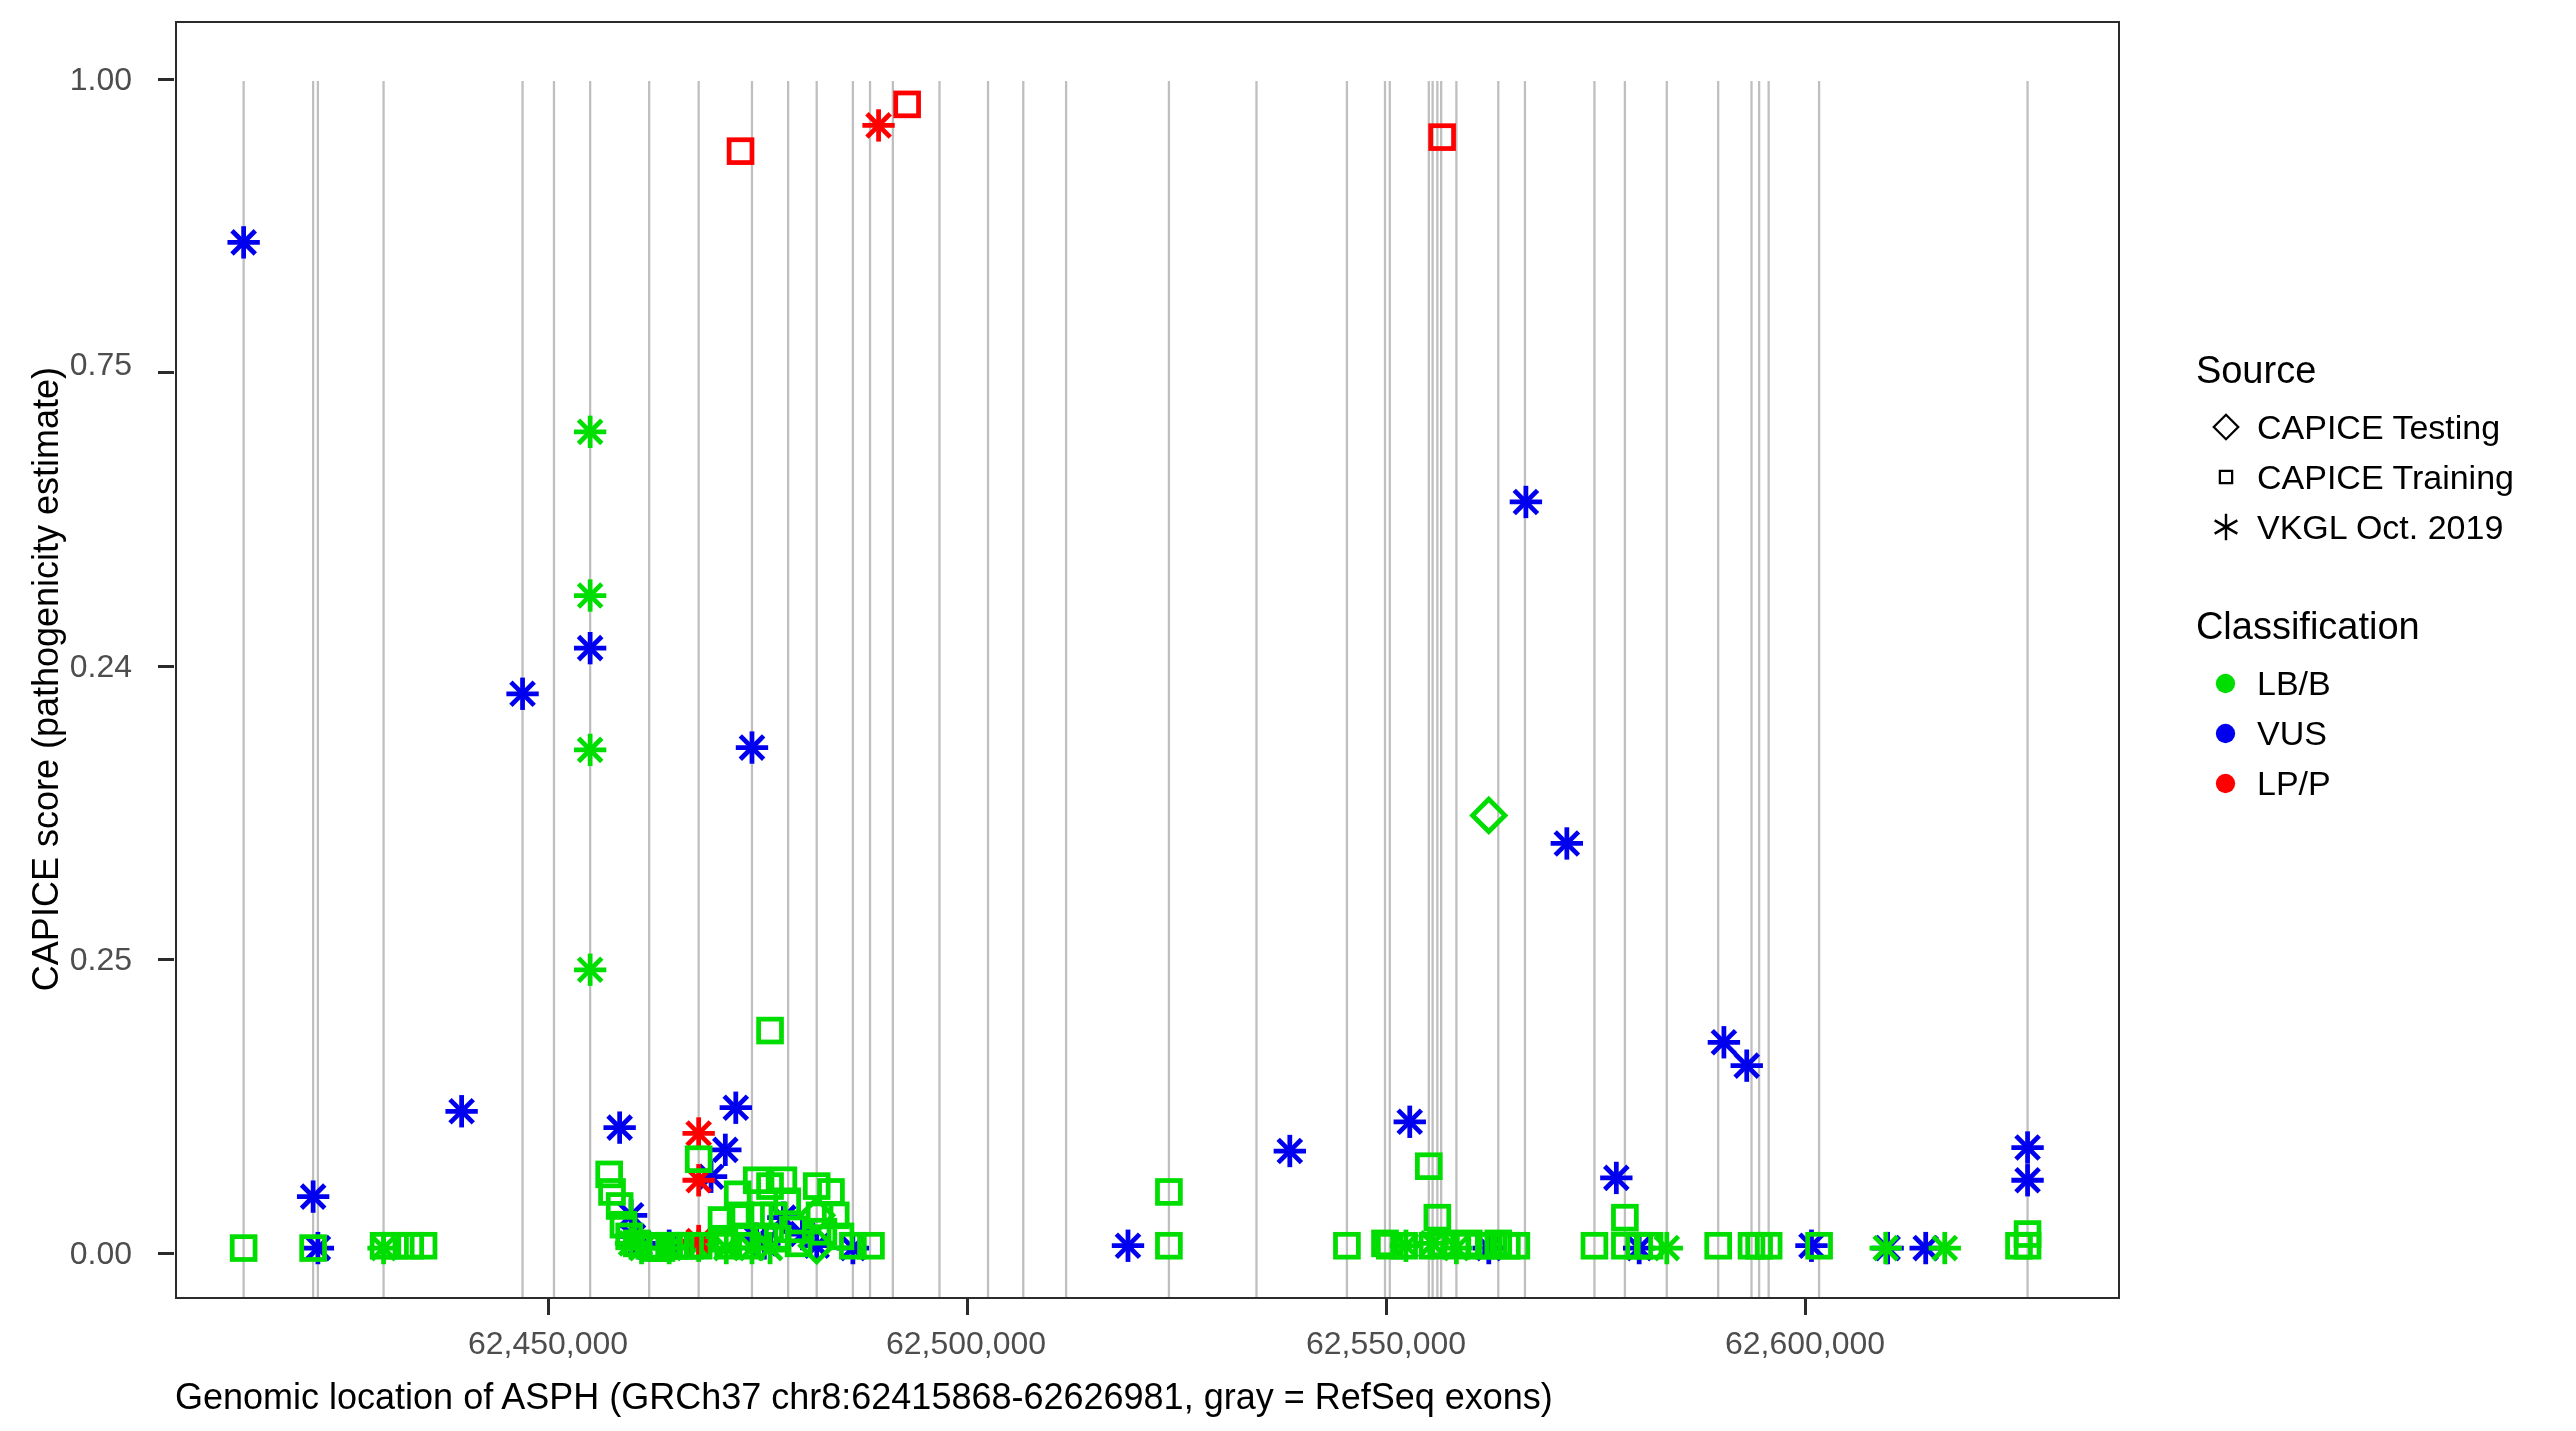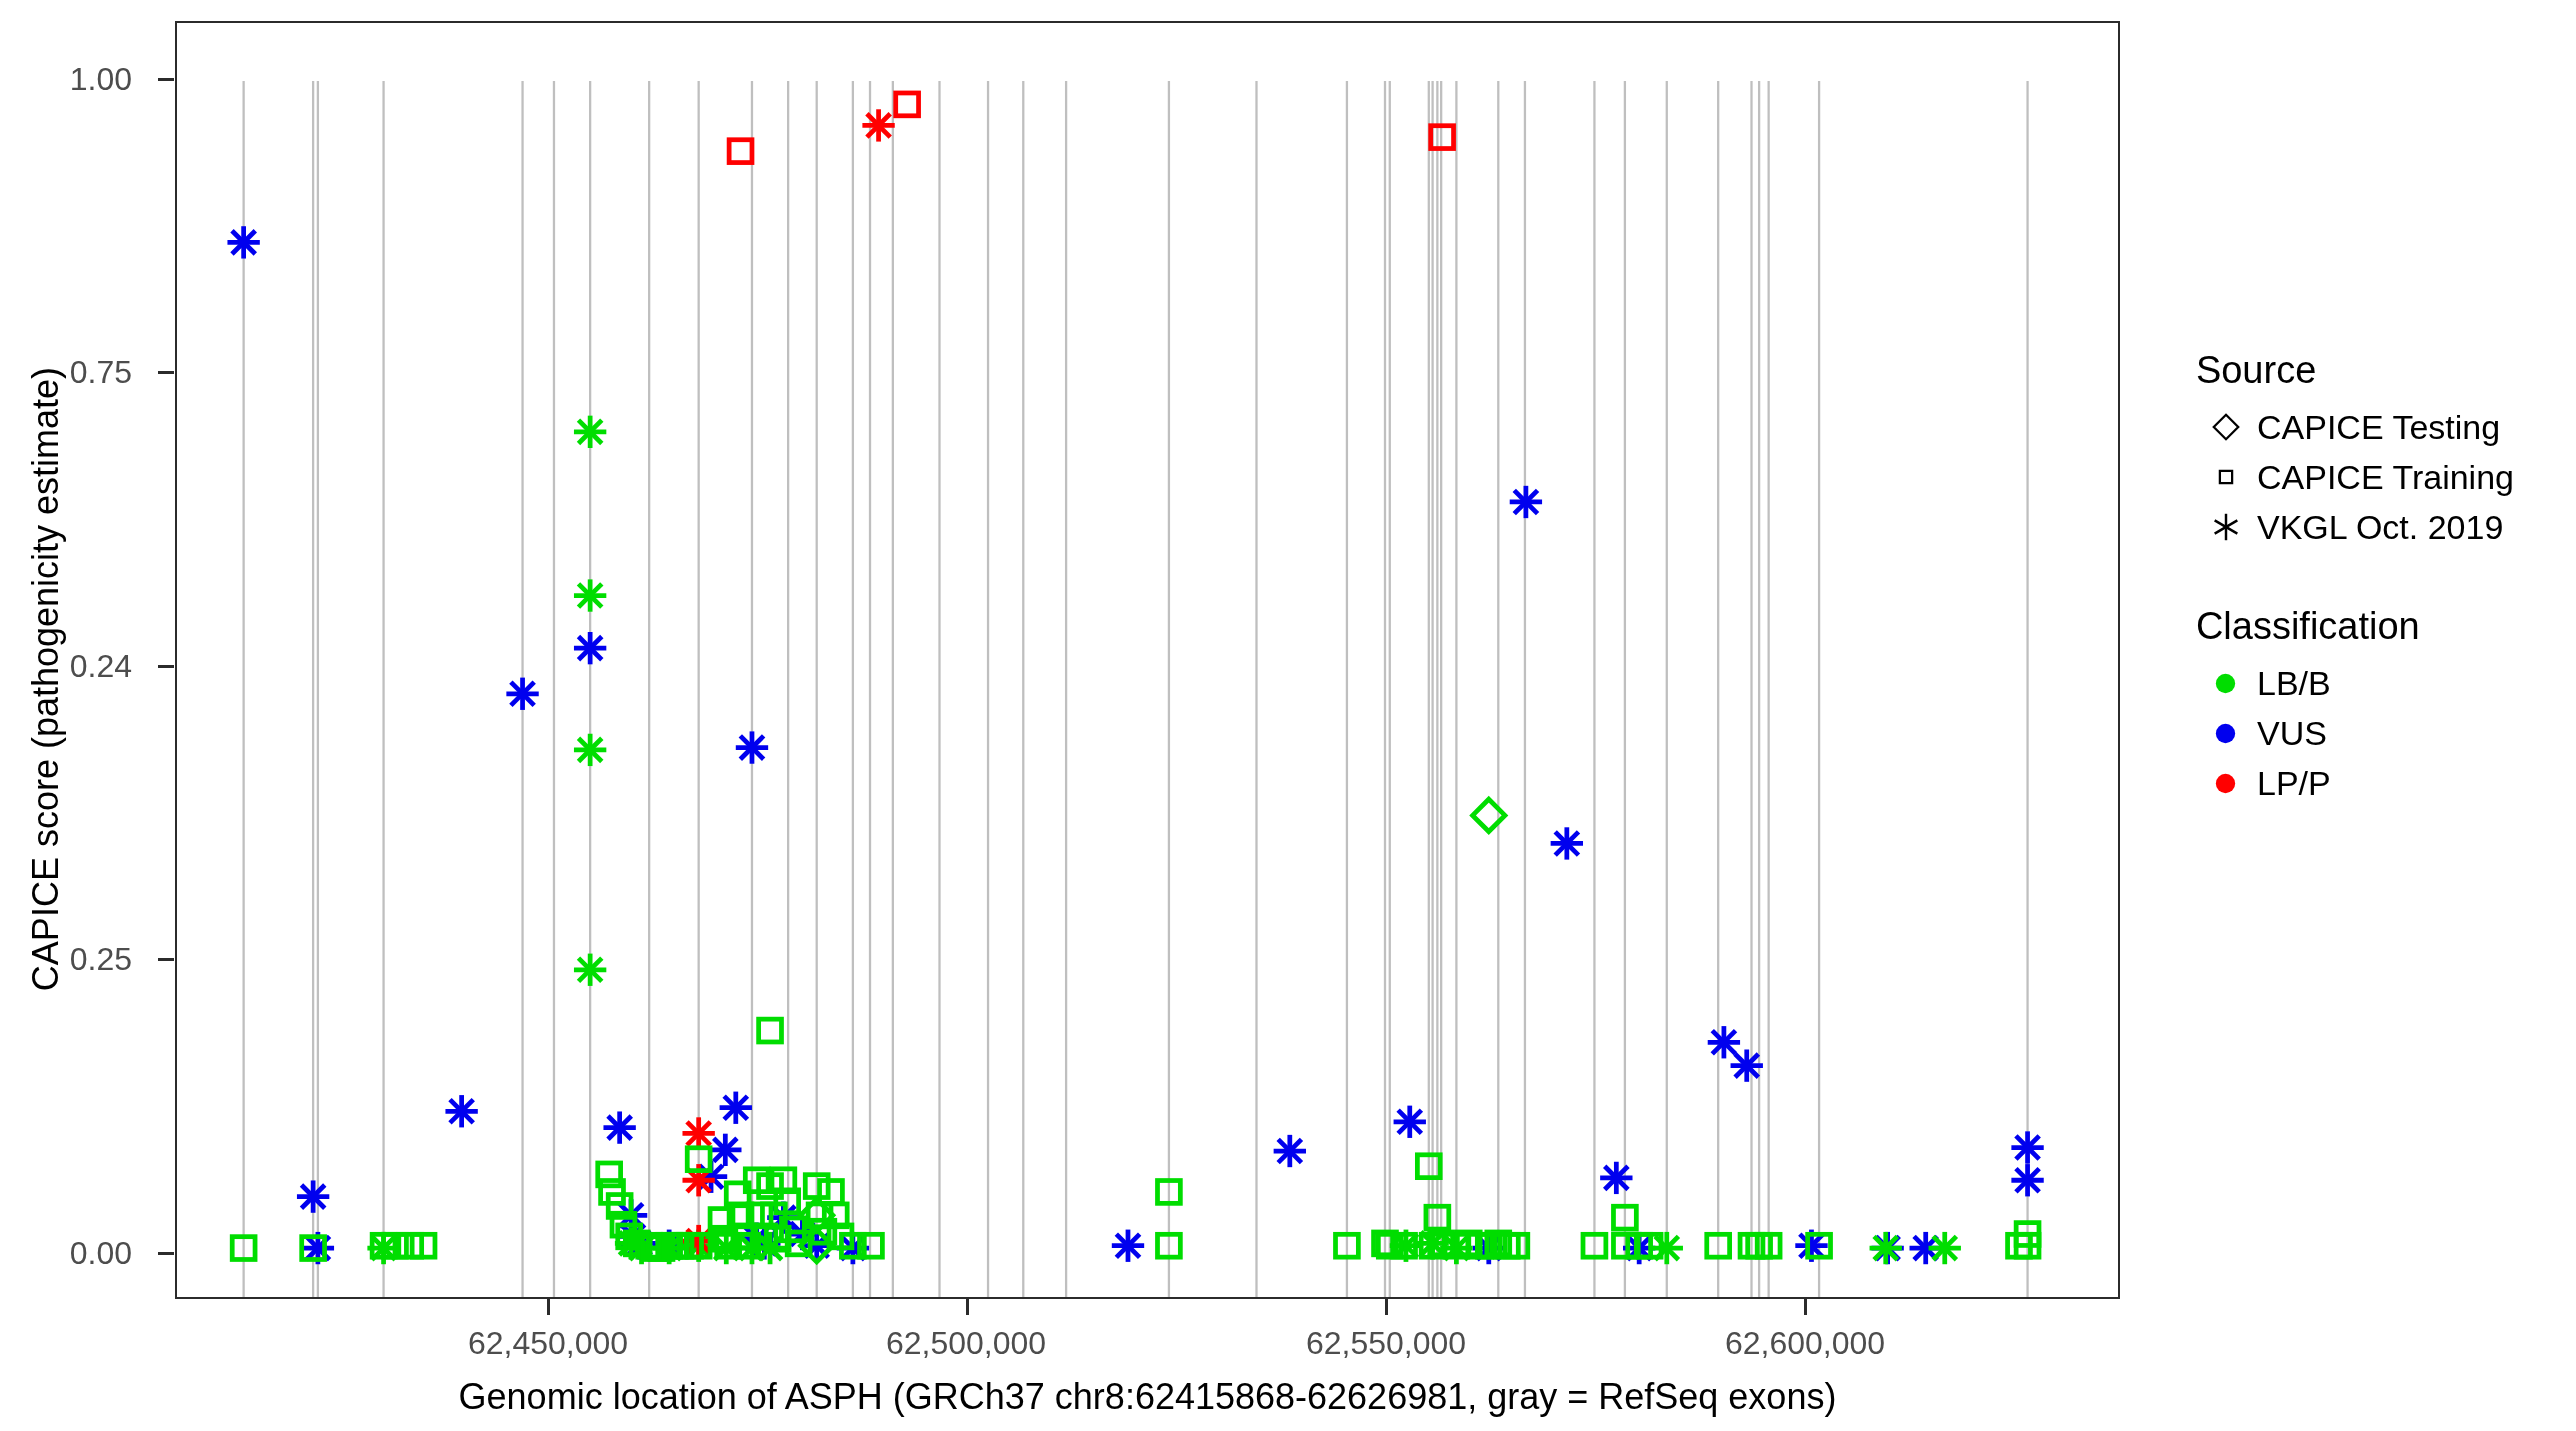--- a/index.html
+++ b/index.html
@@ -29,39 +29,39 @@
   }
 
   
   .xtick-mark{position:absolute;top:1299px;width:2.9px;height:16px;background:#2b2b2b;}
   .xtick-label{
     position:absolute;top:1325px;font-size:32px;color:#4d4d4d;
     transform:translateX(-50%);white-space:nowrap;
   }
   #xlab{
     position:absolute;left:175px;top:1376px;width:1945px;
-    text-align:center;font-size:36px;color:#000;white-space:nowrap;
+    font-size:36px;color:#000;white-space:nowrap;
   }
 
   
   #legend{position:absolute;left:2194px;top:339px;width:382px;}
   .legend-title{font-size:38px;color:#000;margin:0 0 13.4px 1.9px;line-height:1;}
   .legend-block{margin-bottom:55px;margin-top:12px;}
   .legend-row{display:flex;align-items:center;height:50px;}
   .legend-key{width:63px;display:flex;align-items:center;justify-content:center;}
   .legend-text{font-size:34px;color:#000;white-space:nowrap;}
 </style>
 </head>
 <body>
 
 <div id="root">
 
   <div id="ytick-labels">
     <div class="ytick-label" style="top:79px;">1.00</div>
-    <div class="ytick-label" style="top:372px;">0.75</div>
+    <div class="ytick-label" style="top:364px;">0.75</div>
     <div class="ytick-label" style="top:666px;">0.24</div>
     <div class="ytick-label" style="top:959px;text-align:center;">0.25</div>
     <div class="ytick-label" style="top:1253px;">0.00</div>
   </div>
   <div class="ytick-mark" style="top:78px;"></div>
   <div class="ytick-mark" style="top:371px;"></div>
   <div class="ytick-mark" style="top:665px;"></div>
   <div class="ytick-mark" style="top:958px;"></div>
   <div class="ytick-mark" style="top:1252px;"></div>
 

